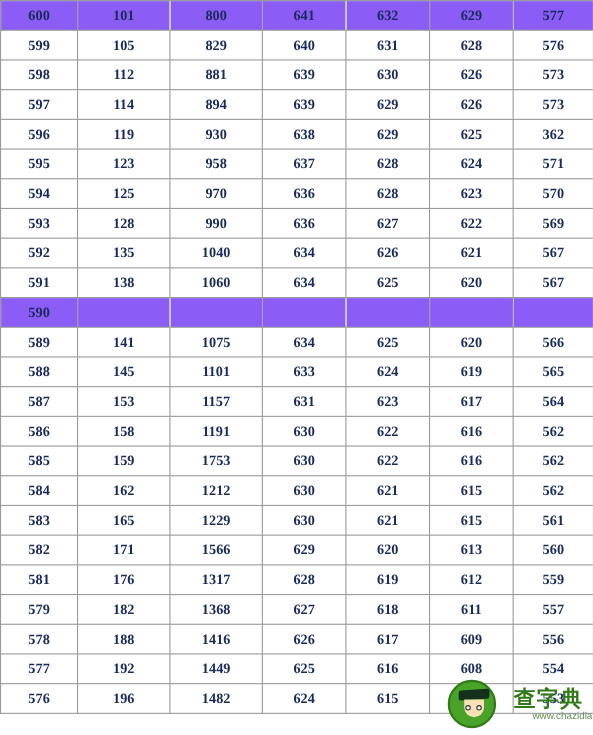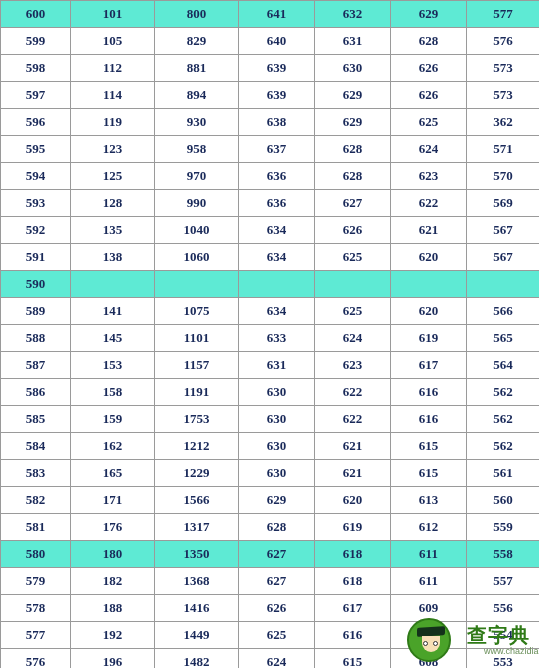--- a/index.html
+++ b/index.html
@@ -34,21 +34,21 @@
   
   col.c0 { width: 70px; }
   col.c1 { width: 84px; }
   col.c2 { width: 84px; }
   col.c3 { width: 76px; }
   col.c4 { width: 76px; }
   col.c5 { width: 76px; }
   col.c6 { width: 73px; }
 
   tr.highlight td {
-    background: #5eead4;
+    background: #8b5cf6;
   }
   td.col-cum {
     color: #bb0000;
   }
   .watermark {
     position: absolute;
     right: 4px;
     bottom: 4px;
     width: 128px;
     height: 46px;
@@ -305,29 +305,20 @@
       </tr>
       <tr>
         <td>581</td>
         <td>176</td>
         <td class="col-cum">1317</td>
         <td>628</td>
         <td>619</td>
         <td>612</td>
         <td>559</td>
       </tr>
-      <tr class="highlight">
-        <td>580</td>
-        <td>180</td>
-        <td class="col-cum">1350</td>
-        <td>627</td>
-        <td>618</td>
-        <td>611</td>
-        <td>558</td>
-      </tr>
       <tr>
         <td>579</td>
         <td>182</td>
         <td class="col-cum">1368</td>
         <td>627</td>
         <td>618</td>
         <td>611</td>
         <td>557</td>
       </tr>
       <tr>

